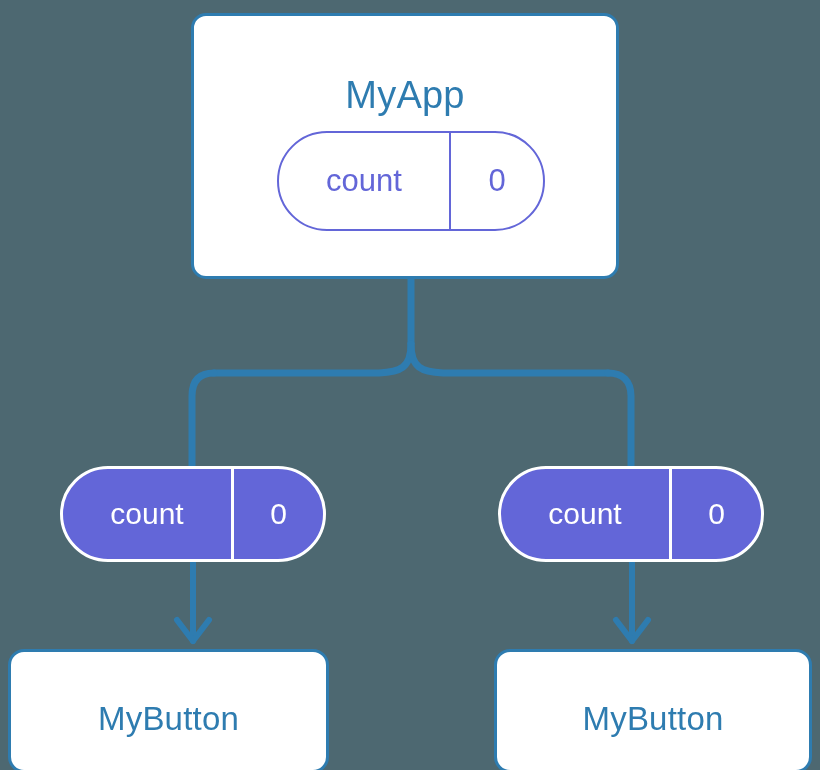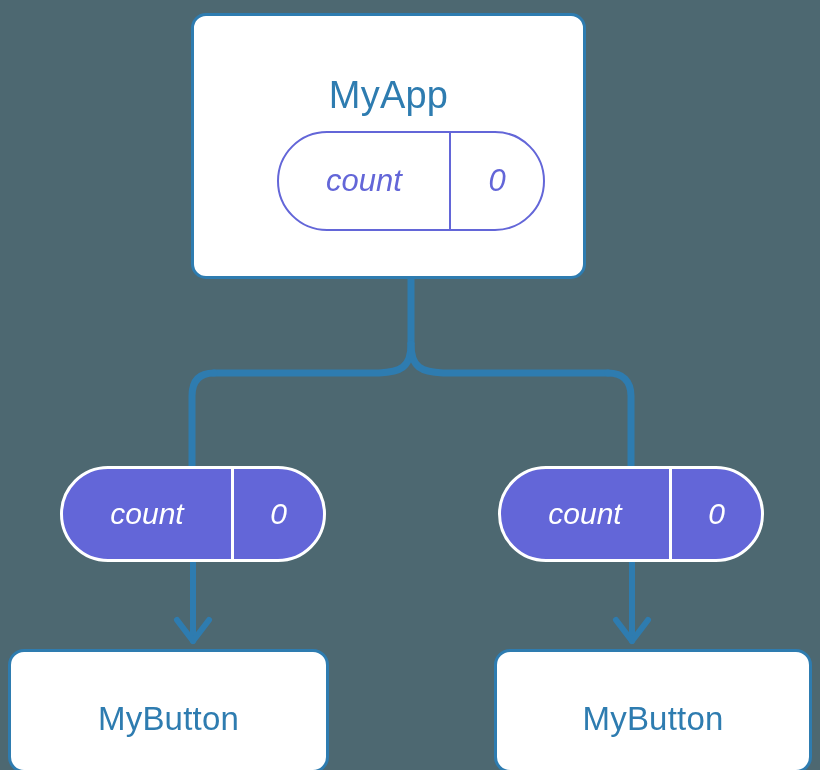--- a/index.html
+++ b/index.html
@@ -41,21 +41,21 @@
   .node-title {
     color: #2e7cb0;
     font-weight: 400;
     letter-spacing: 0.2px;
     white-space: nowrap;
   }
 
   #node-myapp {
     left: 191px;
     top: 13px;
-    width: 395px;
+    width: 428px;
     height: 266px;
     justify-content: flex-start;
   }
   #node-myapp .node-title {
     font-size: 38px;
     line-height: 1;
     margin-top: 60px;
   }
 
   .node-button {
@@ -80,21 +80,20 @@
   }
 
   
   .pill {
     position: absolute;
     box-sizing: border-box;
     display: flex;
     align-items: stretch;
     border-radius: 999px;
     overflow: hidden;
-    font-style: italic;
   }
   .pill .pill-key,
   .pill .pill-val {
     display: flex;
     align-items: center;
     justify-content: center;
     box-sizing: border-box;
     white-space: nowrap;
   }
 

